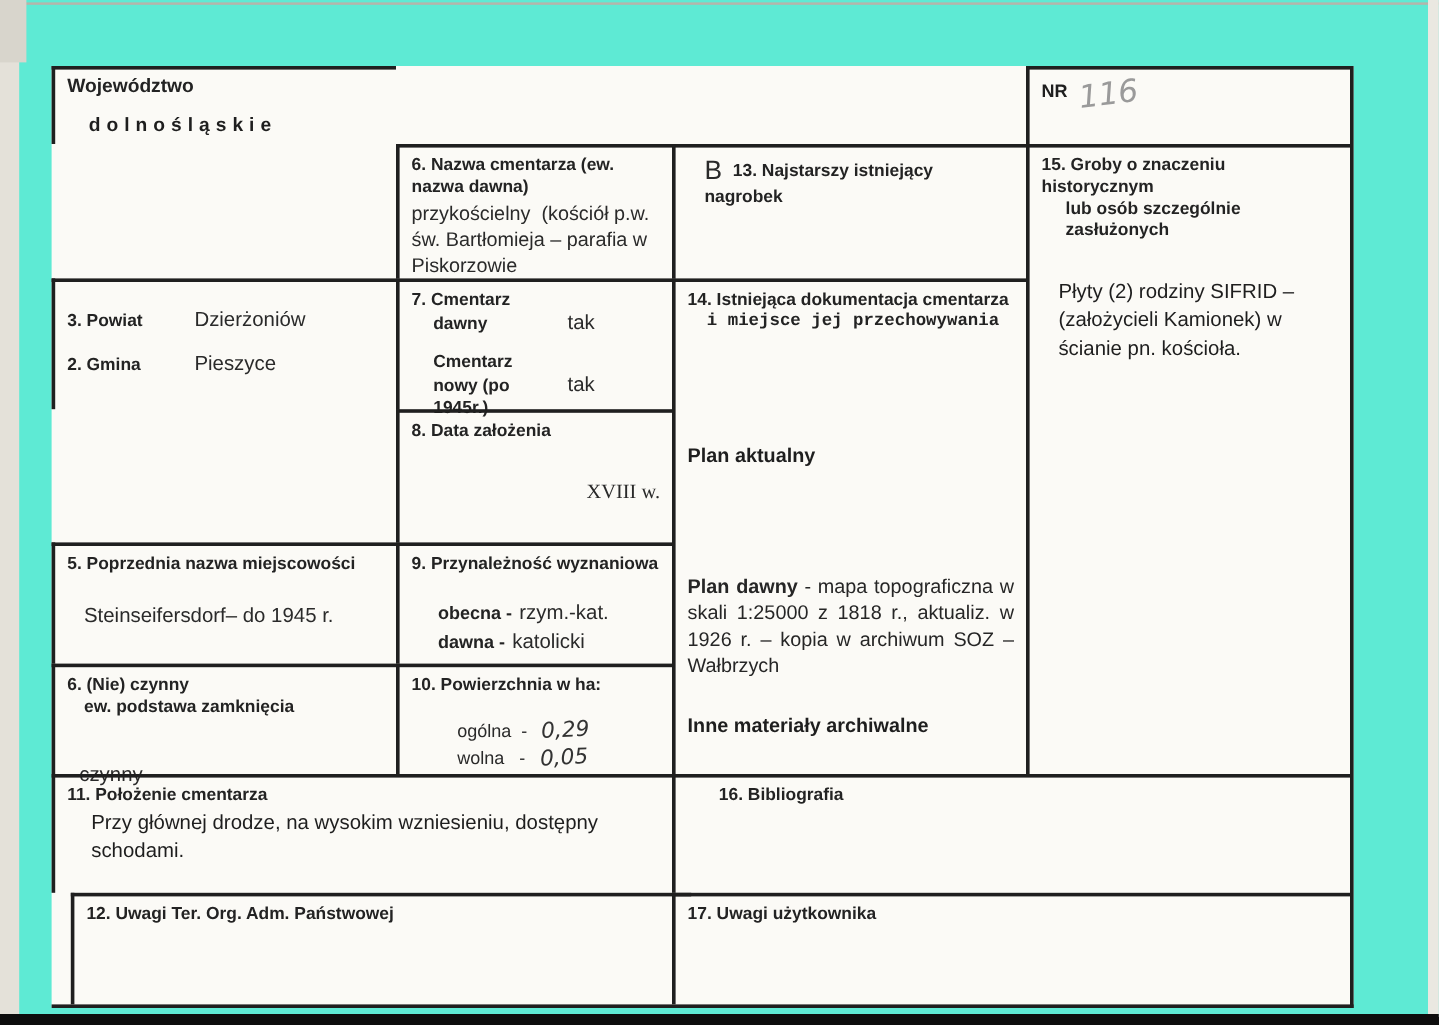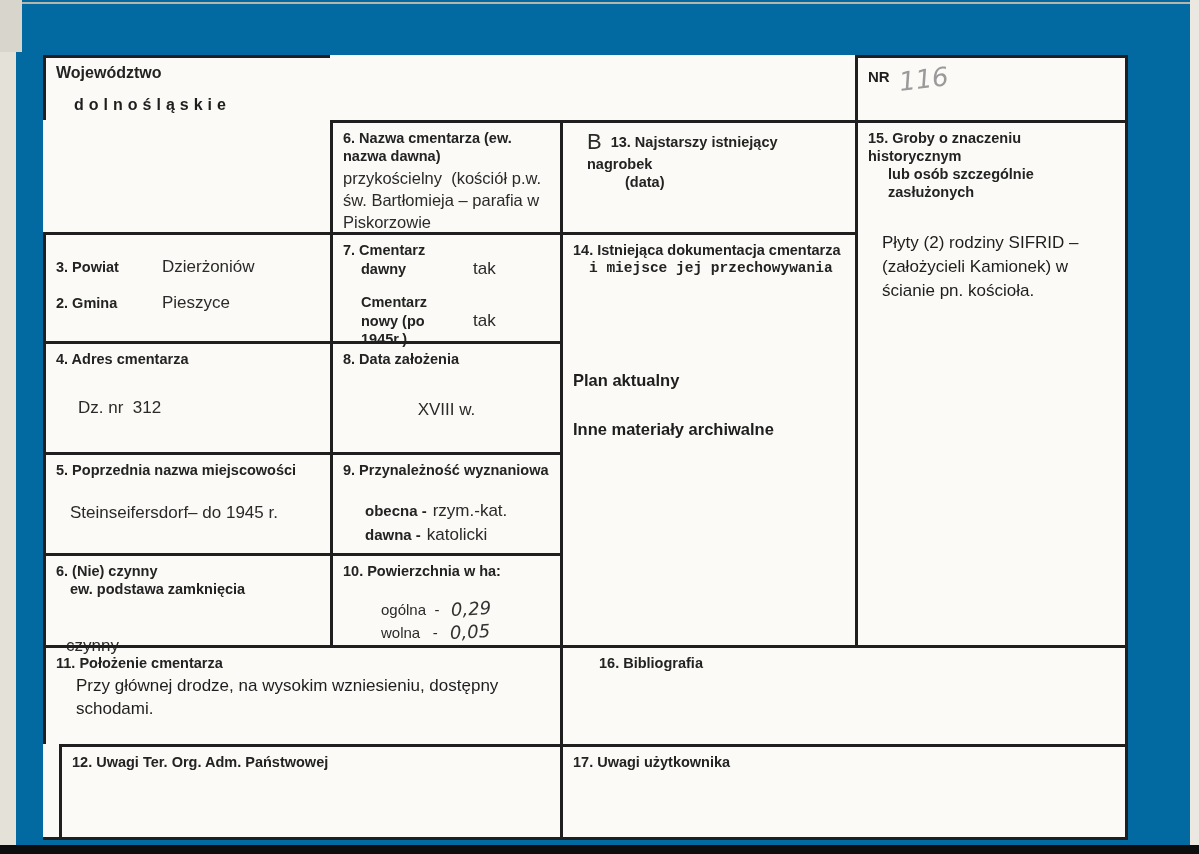--- a/index.html
+++ b/index.html
@@ -3,21 +3,21 @@
 <meta charset="utf-8">
 <style>
   html,body{margin:0;padding:0;}
   body{
     width:1199px;height:854px;overflow:hidden;
     background:#efede7;
     font-family:"Liberation Sans",sans-serif;
     color:#1e1e1e;
     position:relative;
   }
-  .scanpage{position:absolute;inset:0;background:#0369a1;}
+  .scanpage{position:absolute;inset:0;background:#5eead4;}
   .edge-left{position:absolute;left:0;top:0;width:16px;height:854px;background:#e4e1d9;}
   .edge-right{position:absolute;right:0;top:0;width:9px;height:854px;background:#eae8e1;}
   .edge-topline{position:absolute;left:0;top:2px;width:1199px;height:2px;background:#b7b4aa;}
   .edge-bottombar{position:absolute;left:0;bottom:0;width:1199px;height:9px;background:#0d0d0d;}
   .corner-shade{position:absolute;left:0;top:0;width:22px;height:52px;background:#d8d5cc;}
 
   .tbl{
     position:absolute;left:43px;top:55px;width:1082px;height:782px;
     border-right:3px solid #1f1f1f;border-bottom:3px solid #1f1f1f;
     background:#fbfaf6;
@@ -43,21 +43,21 @@
   }
 
   .bigval{display:block;font-weight:700;font-size:17.5px;margin:36px 0 0 34px;letter-spacing:0.5px;}
   .pairrow{display:flex;margin-top:16px;align-items:baseline;}
   .pairrow .lbl{width:92px;flex:none;}
   .pairrow .val{margin-left:14px;}
 
   .f7row{display:flex;margin-left:18px;align-items:baseline;}
   .f7row .lbl{width:112px;flex:none;}
   .f7gap{margin-top:14px;}
-  .centerval{display:block;text-align:center;margin-top:32px;}
+  .centerval{display:block;text-align:right;margin-top:32px;font-family:Liberation Serif, serif;}
 
   .wyzrow{display:flex;margin:4px 0 0 22px;align-items:baseline;}
   .wyzrow .lbl{font-size:15px;}
   .wyzrow .val{margin-left:6px;}
   .wyz-first{margin-top:22px;}
 
   .powrow{display:flex;margin:2px 0 0 38px;align-items:baseline;}
   .powrow .val{font-size:15px;}
   .hw{
     font-family:"DejaVu Sans",sans-serif;font-style:italic;font-size:18px;color:#333;
@@ -106,24 +106,20 @@
     <div class="cell" style="left:0;top:177px;width:287px;height:109px;">
       <div class="pairrow">
         <span class="lbl">3. Powiat</span>
         <span class="val">Dzierżoniów</span>
       </div>
       <div class="pairrow">
         <span class="lbl">2. Gmina</span>
         <span class="val">Pieszyce</span>
       </div>
     </div>
-    <div class="cell" style="left:0;top:286px;width:287px;height:111px;">
-      <span class="lbl">4. Adres cmentarza</span>
-      <span class="val f4val">Dz. nr  312</span>
-    </div>
     <div class="cell" style="left:0;top:397px;width:287px;height:101px;">
       <span class="lbl">5. Poprzednia nazwa miejscowości</span>
       <span class="val f5val">Steinseifersdorf– do 1945 r.</span>
     </div>
     <div class="cell" style="left:0;top:498px;width:287px;height:92px;">
       <span class="lbl">6. (Nie) czynny</span>
       <span class="lbl2" style="margin-left:14px;">ew. podstawa zamknięcia</span>
       <span class="val f6cz-val">czynny</span>
     </div>
 
@@ -167,26 +163,28 @@
         <span class="hw">0,29</span>
       </div>
       <div class="powrow">
         <span class="val">wolna   -</span>
         <span class="hw">0,05</span>
       </div>
     </div>
 
     <div class="cell" style="left:517px;top:65px;width:295px;height:112px;padding-left:24px;">
       <span class="seclet">B</span><span class="lbl">13. Najstarszy istniejący nagrobek</span>
-      <span class="lbl2 f13-l2">(data)</span>
     </div>
     <div class="cell" style="left:517px;top:177px;width:295px;height:413px;">
       <span class="lbl">14. Istniejąca dokumentacja cmentarza</span>
       <span class="lbl2" style="margin-left:16px;font-family:Liberation Mono, monospace;">i miejsce jej przechowywania</span>
       <span class="plan-akt">Plan aktualny</span>
+      <div class="plan-dawny-wrap">
+        <span class="jpara"><span class="lead">Plan dawny</span><span> - mapa topograficzna w skali 1:25000 z 1818 r., aktualiz. w 1926 r. – kopia w archiwum SOZ – Wałbrzych</span></span>
+      </div>
       <span class="inne">Inne materiały archiwalne</span>
     </div>
 
     <div class="cell" style="left:812px;top:65px;width:270px;height:525px;">
       <span class="lbl">15. Groby o znaczeniu historycznym</span>
       <span class="lbl2 f15-l2">lub osób szczególnie zasłużonych</span>
       <span class="f15body">Płyty (2) rodziny SIFRID – (założycieli Kamionek) w ścianie pn. kościoła.</span>
     </div>
 
     <div class="cell" style="left:0;top:590px;width:517px;height:99px;">

